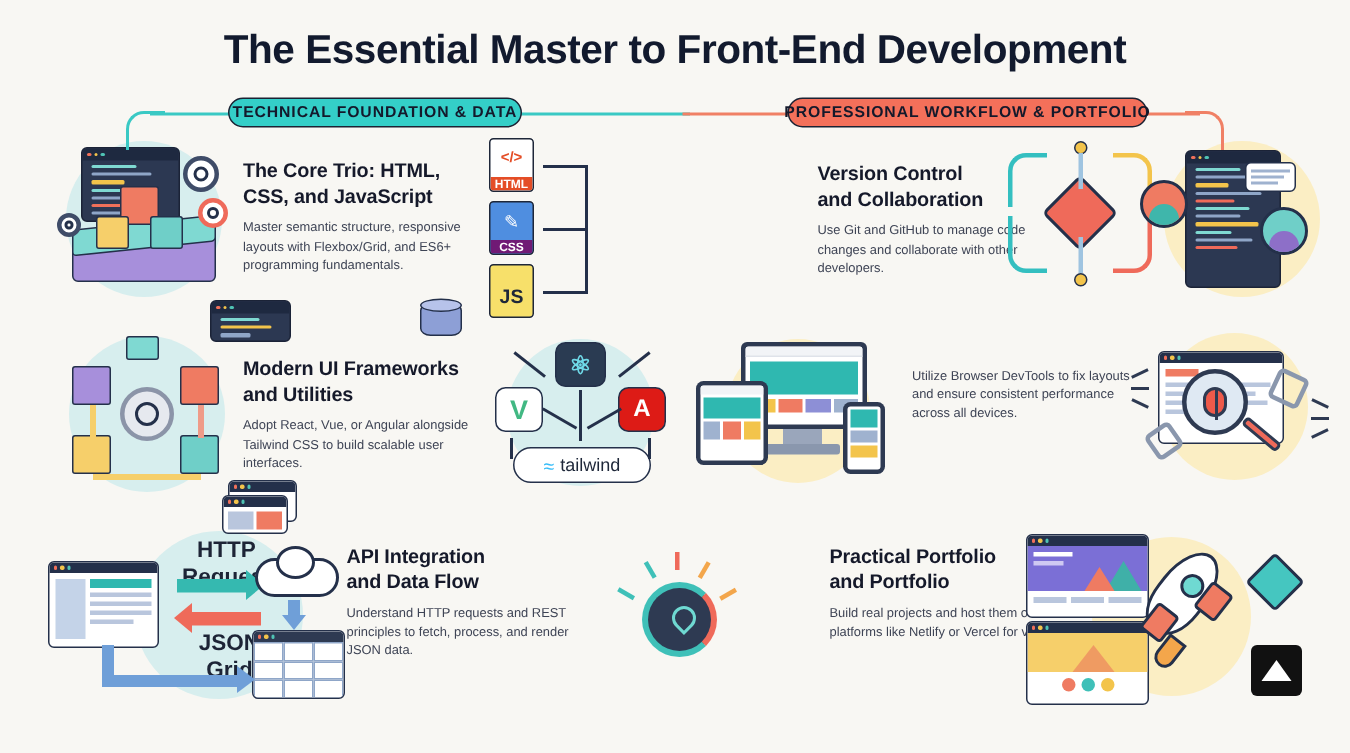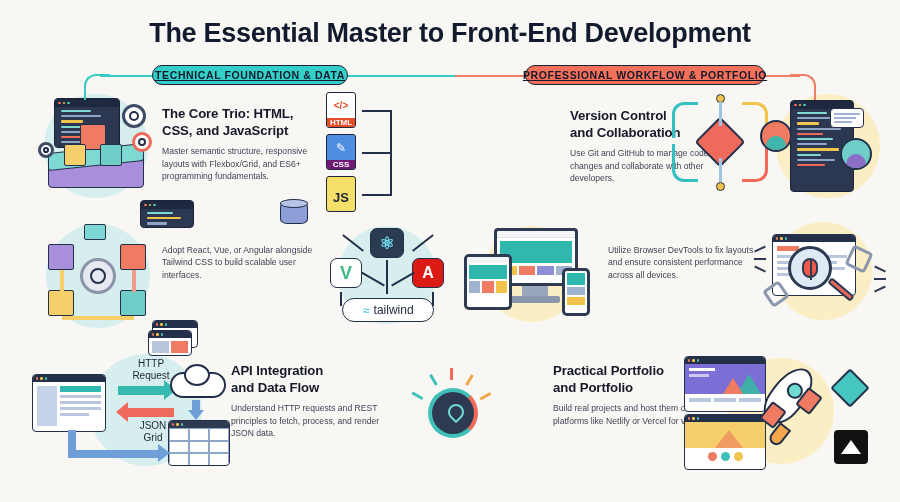--- a/index.html
+++ b/index.html
@@ -32,21 +32,20 @@
     height: 20px;
     border-radius: 11px;
     border: 1.6px solid #1b2233;
     color: #14192b;
     font-size: 10.5px;
     font-weight: bold;
     letter-spacing: 0.6px;
     display: flex; align-items: center; justify-content: center;
     white-space: nowrap;
     z-index: 3;
-    text-decoration: underline;
   }
   .pill.left  { left: 152px; width: 196px; background: #34cfc8; }
   .pill.right { left: 525px; width: 240px; background: #f4705a; }
 
   .track { position: absolute; top: 14.5px; height: 2.2px; z-index: 1; }
   .track.teal  { left: 100px;  width: 360px; background: #3ac9c4; }
   .track.coral { left: 455px;  width: 345px; background: #f08065; }
 
   .elbow { position: absolute; z-index: 1; }
   .elbow.l {
@@ -68,21 +67,21 @@
     font-size: 13.2px; font-weight: bold; color: #15192a;
     line-height: 1.26; letter-spacing: -0.1px;
   }
   .b-body {
     margin-top: 6px;
     font-size: 8.6px; color: #3e4455; line-height: 1.45;
   }
 
   
   #blk-core   { left: 162px; top: 106px; width: 152px; }
-  #blk-vcs    { left: 570px; top: 108px; width: 150px; }
+  #blk-vcs    { left: 545px; top: 108px; width: 150px; }
   #blk-ui     { left: 162px; top: 238px; width: 160px; }
   #blk-debug  { left: 608px; top: 238px; width: 152px; }
   #blk-api    { left: 231px; top: 363px; width: 150px; }
   #blk-port   { left: 553px; top: 363px; width: 160px; }
 
   
   .ill { position: absolute; }
   .blob { position: absolute; border-radius: 50%; }
   .blob.teal { background: #d7eeee; }
   .blob.yellow { background: #fbeec4; }
@@ -131,21 +130,21 @@
   .sqbox {
     position: absolute; border: 1.8px solid #24304a; background: #fff;
     border-radius: 7px; display: flex; align-items: center; justify-content: center;
     font-weight: bold;
   }
   .avatar {
     position: absolute; border-radius: 50%; border: 2px solid #24304a;
     display: flex; align-items: flex-end; justify-content: center; overflow: hidden;
   }
   .lbl-flow {
-    position: absolute; font-size: 10px; font-weight: normal; color: #1d2436; text-align: center; line-height: 1.2;
+    position: absolute; font-size: 15px; font-weight: bold; color: #1d2436; text-align: center; line-height: 1.2;
   }
   .tri-arrow { position: absolute; width: 0; height: 0; }
 </style>
 </head>
 <body>
 
 <div id="poster">
 
   <div class="title">The Essential Master to Front-End Development</div>
 
@@ -285,20 +284,24 @@
     <div class="cube" style="left:88px;top:26px;width:26px;height:26px;background:#ef7b62;"></div>
     <div class="cube" style="left:16px;top:72px;width:26px;height:26px;background:#f6cf6a;"></div>
     <div class="cube" style="left:88px;top:72px;width:26px;height:26px;background:#6fcfc8;"></div>
     <div class="cube" style="left:52px;top:6px;width:22px;height:16px;background:#7fd9d2;"></div>
     <div style="position:absolute;left:28px;top:52px;width:4px;height:22px;background:#f6cf6a;"></div>
     <div style="position:absolute;left:100px;top:52px;width:4px;height:22px;background:#ef9b88;"></div>
     <div style="position:absolute;left:30px;top:98px;width:72px;height:4px;background:#f6cf6a;"></div>
   </div>
 
   <div class="block" id="blk-ui">
+    <div class="b-title">
+      <span>Modern UI Frameworks</span><br>
+      <span>and Utilities</span>
+    </div>
     <div class="b-body">Adopt React, Vue, or Angular alongside Tailwind CSS to build scalable user interfaces.</div>
   </div>
 
   <div class="win" style="left:152px;top:320px;width:46px;height:28px;">
     <div class="bar">
         <i class="dot-r"></i>
         <i class="dot-y"></i>
         <i class="dot-g"></i>
       </div>
     <div style="padding:3px;">

